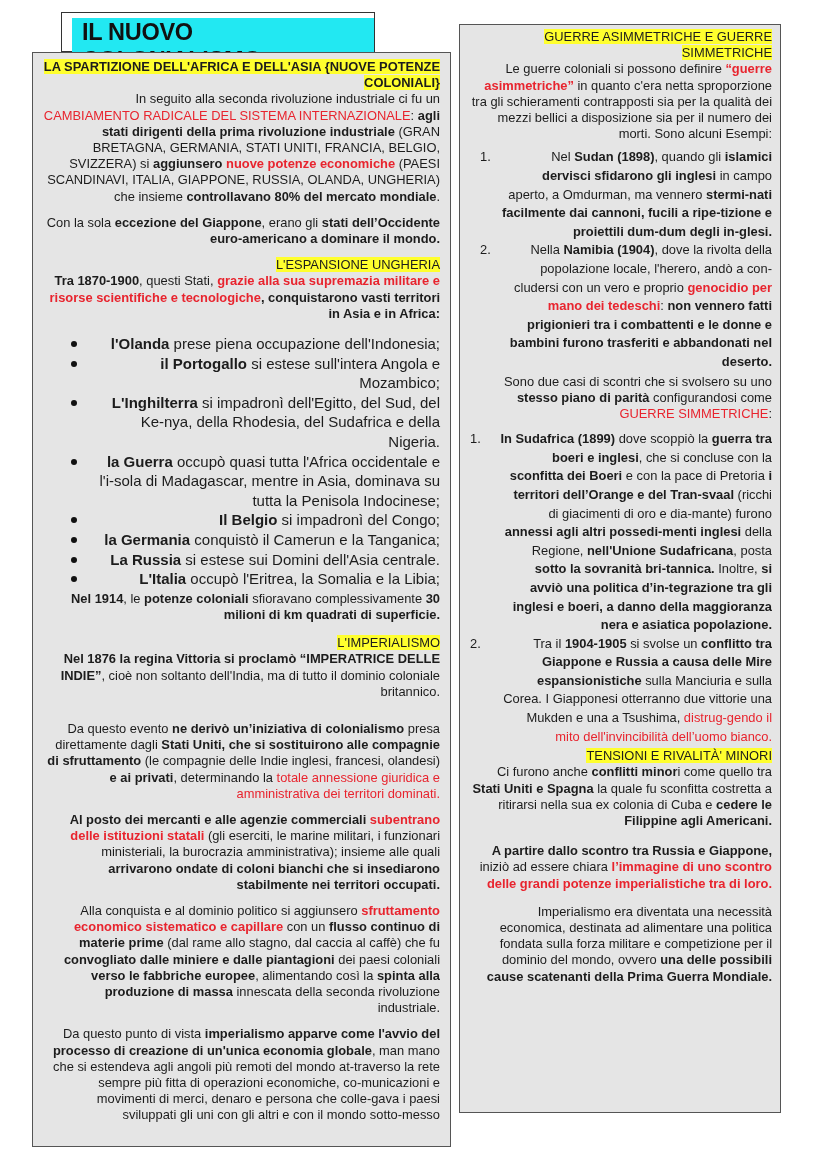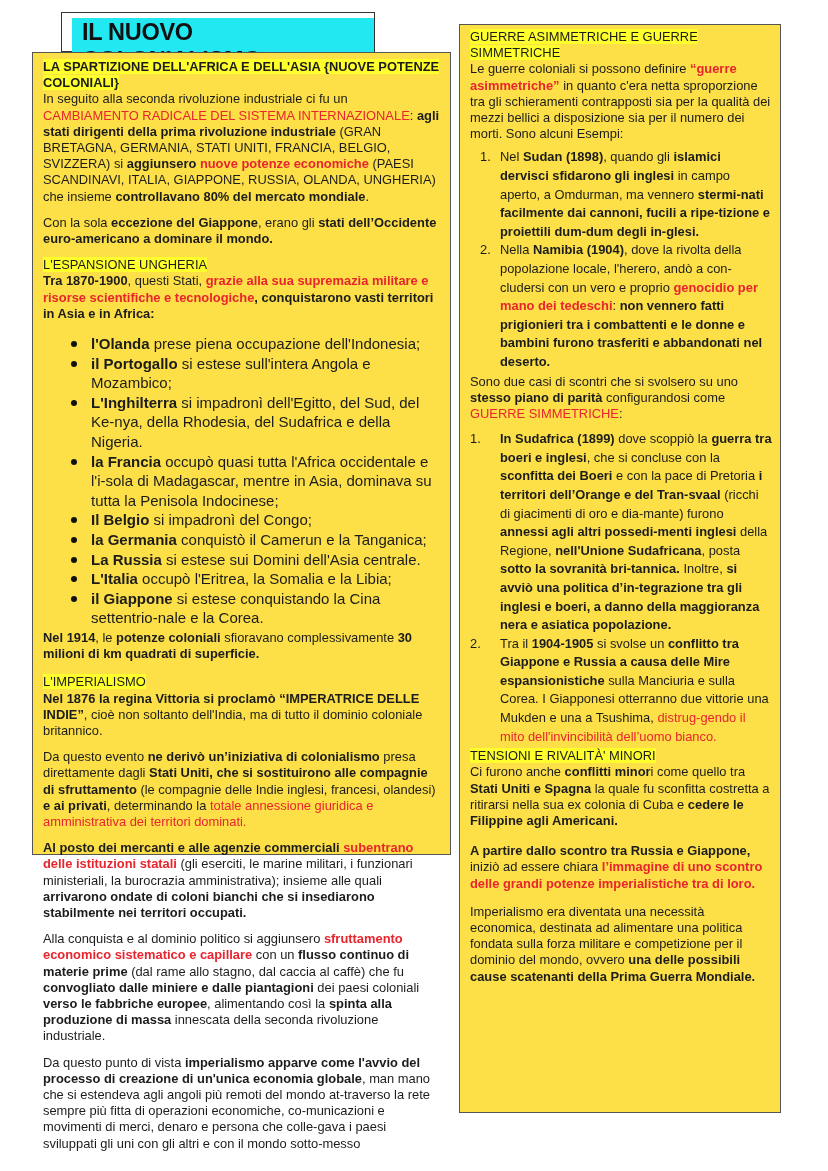--- a/index.html
+++ b/index.html
@@ -3,22 +3,22 @@
 <meta charset="utf-8">
 <style>
   html,body{margin:0;padding:0;background:#ffffff;}
   body{width:828px;height:1171px;position:relative;overflow:hidden;
        font-family:"Liberation Sans",sans-serif;color:#1c1c1c;}
   .title-box{position:absolute;left:61px;top:12px;width:314px;height:40px;
        border:1.5px solid #333;background:#fff;box-sizing:border-box;}
   .title-box h1{margin:0;position:absolute;left:10px;top:5px;
        font-size:23.5px;font-weight:bold;letter-spacing:-0.3px;line-height:28px;
        background:#22e8f2;padding:0 10px;color:#111;}
-  .box{position:absolute;border:1.5px solid #555;background:#fde047;box-sizing:border-box;}
-  .left-box{left:32px;top:52px;width:419px;height:803px;padding:6px 10px 0 10px;}
+  .box{position:absolute;border:1.5px solid #555;background:#e5e5e5;box-sizing:border-box;text-align:right;}
+  .left-box{left:32px;top:52px;width:419px;height:1095px;padding:6px 10px 0 10px;}
   .right-box{left:459px;top:24px;width:322px;height:1089px;padding:4px 8px 0 10px;}
   .txt{font-size:12.9px;line-height:16.2px;margin:0;}
   .hl{background:#ffff2e;}
   .hb{font-weight:bold;}
   .red{color:#e8242e;}
   p{margin:0 0 8px 0;}
   .sec-h{display:inline;font-size:12.9px;line-height:16.2px;}
   ul.bul{margin:12px 0 2px 0;padding:0 0 0 48px;list-style:none;}
   ul.bul li{position:relative;font-size:15px;line-height:19.6px;}
   ul.bul li::before{content:"";position:absolute;left:-20px;top:7px;width:6px;height:6px;border-radius:50%;background:#111;}
@@ -42,32 +42,31 @@
     <p class="txt rich"><span>In seguito alla seconda rivoluzione industriale ci fu un </span><span class="red">CAMBIAMENTO RADICALE DEL SISTEMA INTERNAZIONALE</span><span>: </span><span class="hb">agli stati dirigenti della prima rivoluzione industriale</span><span> (GRAN BRETAGNA, GERMANIA, STATI UNITI, FRANCIA, BELGIO, SVIZZERA) si </span><span class="hb">aggiunsero</span><span> </span><span class="red hb">nuove potenze economiche</span><span> (PAESI SCANDINAVI, ITALIA, GIAPPONE, RUSSIA, OLANDA, UNGHERIA) che insieme </span><span class="hb">controllavano 80% del mercato mondiale</span><span>.</span></p>
     <p class="txt rich" style="margin-top:10px"><span>Con la sola </span><span class="hb">eccezione del Giappone</span><span>, erano gli </span><span class="hb">stati dell’Occidente euro-americano a dominare il mondo.</span></p>
   </div>
   <div class="txt" style="margin-top:10px">
     <span class="sec-h hl">L'ESPANSIONE UNGHERIA</span>
     <p class="txt rich" style="margin:0"><span class="hb">Tra 1870-1900</span><span>, questi Stati, </span><span class="red hb">grazie alla sua supremazia militare e risorse scientifiche e tecnologiche</span><span class="hb">, conquistarono vasti territori in Asia e in Africa:</span></p>
     <ul class="bul">
         <li><span class="hb">l'Olanda</span><span> prese piena occupazione dell'Indonesia;</span></li>
         <li><span class="hb">il Portogallo</span><span> si estese sull'intera Angola e Mozambico;</span></li>
         <li><span class="hb">L'Inghilterra</span><span> si impadronì dell'Egitto, del Sud, del Ke-nya, della Rhodesia, del Sudafrica e della Nigeria.</span></li>
-        <li><span class="hb">la Francia</span><span> occupò quasi tutta l'Africa occidentale e l'i-sola di Madagascar, mentre in Asia, dominava su tutta la Penisola Indocinese;</span></li>
+        <li><span class="hb">la Guerra</span><span> occupò quasi tutta l'Africa occidentale e l'i-sola di Madagascar, mentre in Asia, dominava su tutta la Penisola Indocinese;</span></li>
         <li><span class="hb">Il Belgio</span><span> si impadronì del Congo;</span></li>
         <li><span class="hb">la Germania</span><span> conquistò il Camerun e la Tanganica;</span></li>
         <li><span class="hb">La Russia</span><span> si estese sui Domini dell'Asia centrale.</span></li>
         <li><span class="hb">L'Italia</span><span> occupò l'Eritrea, la Somalia e la Libia;</span></li>
-        <li><span class="hb">il Giappone</span><span> si estese conquistando la Cina settentrio-nale e la Corea.</span></li>
       </ul>
     <p class="txt rich"><span class="hb">Nel 1914</span><span>, le </span><span class="hb">potenze coloniali</span><span> sfioravano complessivamente </span><span class="hb">30 milioni di km quadrati di superficie.</span></p>
   </div>
   <div class="txt" style="margin-top:12px">
     <span class="sec-h hl">L'IMPERIALISMO</span>
-    <p class="txt rich" style="margin-bottom:10px"><span class="hb">Nel 1876 la regina Vittoria si proclamò “IMPERATRICE DELLE INDIE”</span><span>, cioè non soltanto dell'India, ma di tutto il dominio coloniale britannico.</span></p>
+    <p class="txt rich" style="margin-bottom:21px"><span class="hb">Nel 1876 la regina Vittoria si proclamò “IMPERATRICE DELLE INDIE”</span><span>, cioè non soltanto dell'India, ma di tutto il dominio coloniale britannico.</span></p>
     <p class="txt rich" style="margin-bottom:10px"><span>Da questo evento </span><span class="hb">ne derivò un’iniziativa di colonialismo</span><span> presa direttamente dagli </span><span class="hb">Stati Uniti, che si sostituirono alle compagnie di sfruttamento</span><span> (le compagnie delle Indie inglesi, francesi, olandesi) </span><span class="hb">e ai privati</span><span>, determinando la </span><span class="red">totale annessione giuridica e amministrativa dei territori dominati.</span></p>
     <p class="txt rich" style="margin-bottom:10px"><span class="hb">Al posto dei mercanti e alle agenzie commerciali </span><span class="red hb">subentrano delle istituzioni statali</span><span> (gli eserciti, le marine militari, i funzionari ministeriali, la burocrazia amministrativa); insieme alle quali </span><span class="hb">arrivarono ondate di coloni bianchi che si insediarono stabilmente nei territori occupati.</span></p>
     <p class="txt rich" style="margin-bottom:10px"><span>Alla conquista e al dominio politico si aggiunsero </span><span class="red hb">sfruttamento economico sistematico e capillare</span><span> con un </span><span class="hb">flusso continuo di materie prime</span><span> (dal rame allo stagno, dal caccia al caffè) che fu </span><span class="hb">convogliato dalle miniere e dalle piantagioni</span><span> dei paesi coloniali </span><span class="hb">verso le fabbriche europee</span><span>, alimentando così la </span><span class="hb">spinta alla produzione di massa</span><span> innescata della seconda rivoluzione industriale.</span></p>
     <p class="txt rich"><span>Da questo punto di vista </span><span class="hb">imperialismo apparve come l'avvio del processo di creazione di un'unica economia globale</span><span>, man mano che si estendeva agli angoli più remoti del mondo at-traverso la rete sempre più fitta di operazioni economiche, co-municazioni e movimenti di merci, denaro e persona che colle-gava i paesi sviluppati gli uni con gli altri e con il mondo sotto-messo</span></p>
   </div>
 </div>
 
 <div class="box right-box">
   <div class="txt">
     <span class="sec-h hl">GUERRE ASIMMETRICHE E GUERRE SIMMETRICHE</span>

